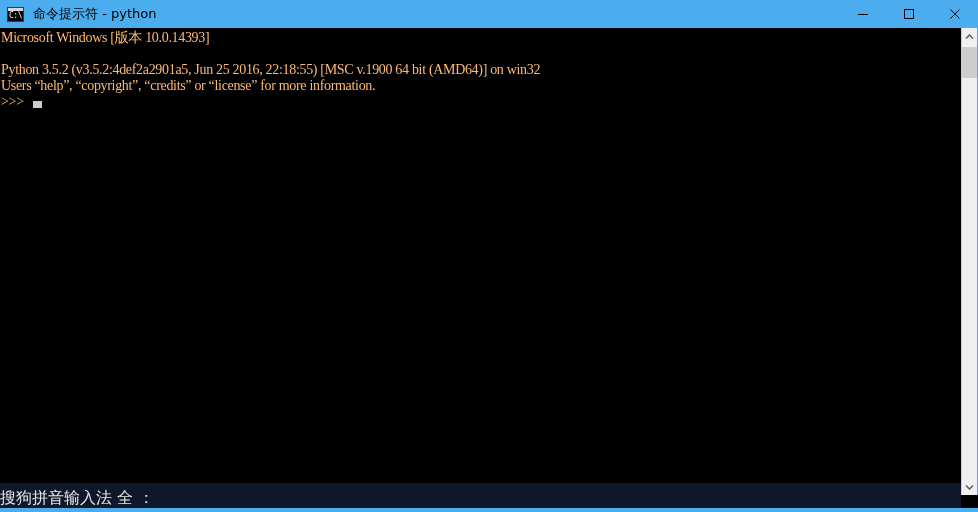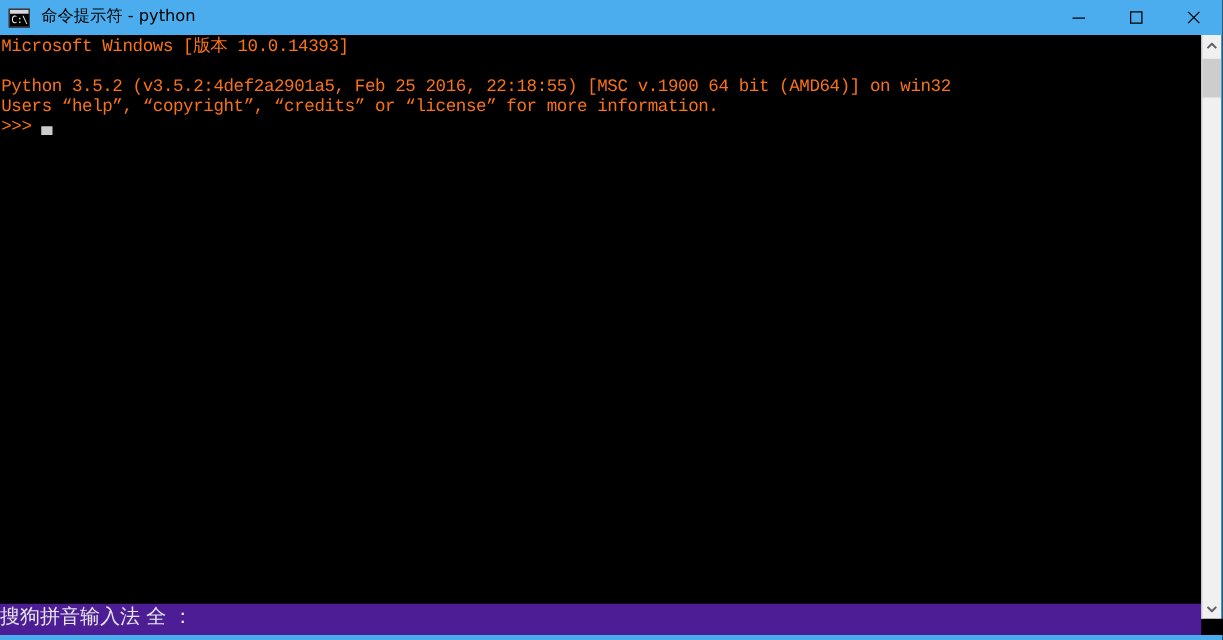--- a/index.html
+++ b/index.html
@@ -105,24 +105,24 @@
     top: 28px;
     width: 961px;
     height: 455px;
     background: #000000;
     overflow: hidden;
   }
   #console-lines {
     padding: 2px 0 0 1px;
   }
   .cline {
-    font-family: Liberation Mono, monospace;
+    font-family: Liberation Serif, serif;
     font-size: 14px;
     line-height: 16px;
-    color: #f97316;
+    color: #fdba74;
     white-space: pre;
     letter-spacing: -0.32px;
     height: 16px;
   }
   .cline.with-cursor {
     position: relative;
   }
   #cursor {
     position: absolute;
     left: 32px;
@@ -182,23 +182,23 @@
     background: #4cadee;
   }
 
   
   #ime-bar {
     position: absolute;
     left: 0;
     top: 483px;
     width: 961px;
     height: 25px;
-    background: #4c1d95;
-    display: flex;
-    align-items: flex-start;
+    background: #0f172a;
+    display: flex;
+    align-items: flex-end;
   }
   #ime-text {
     font-family: "DejaVu Sans", sans-serif;
     font-size: 16px;
     line-height: 20px;
     color: #e6e6e6;
     white-space: pre;
     padding-left: 0px;
   }
 </style>
@@ -239,21 +239,21 @@
           </svg>
         </span>
       </div>
     </div>
   </div>
 
   <div id="console">
     <div id="console-lines">
       <div class="cline">Microsoft Windows [版本 10.0.14393]</div>
       <div class="cline"></div>
-      <div class="cline">Python 3.5.2 (v3.5.2:4def2a2901a5, Feb 25 2016, 22:18:55) [MSC v.1900 64 bit (AMD64)] on win32</div>
+      <div class="cline">Python 3.5.2 (v3.5.2:4def2a2901a5, Jun 25 2016, 22:18:55) [MSC v.1900 64 bit (AMD64)] on win32</div>
       <div class="cline">Users “help”, “copyright”, “credits” or “license” for more information.</div>
       <div class="cline with-cursor"><span>&gt;&gt;&gt;</span><span id="cursor"></span></div>
     </div>
   </div>
 
   <div id="ime-bar">
     <div id="ime-text">搜狗拼音输入法 全 ：</div>
   </div>
 
   <div id="scrollbar">

